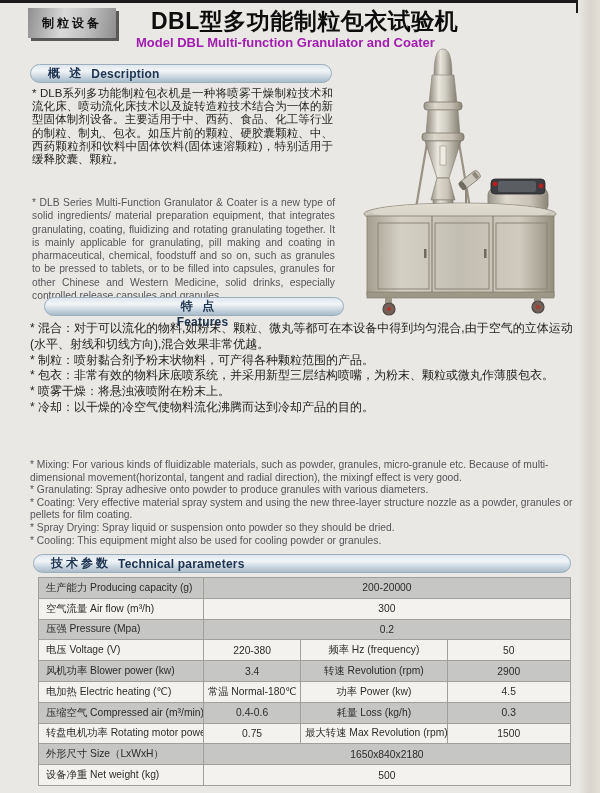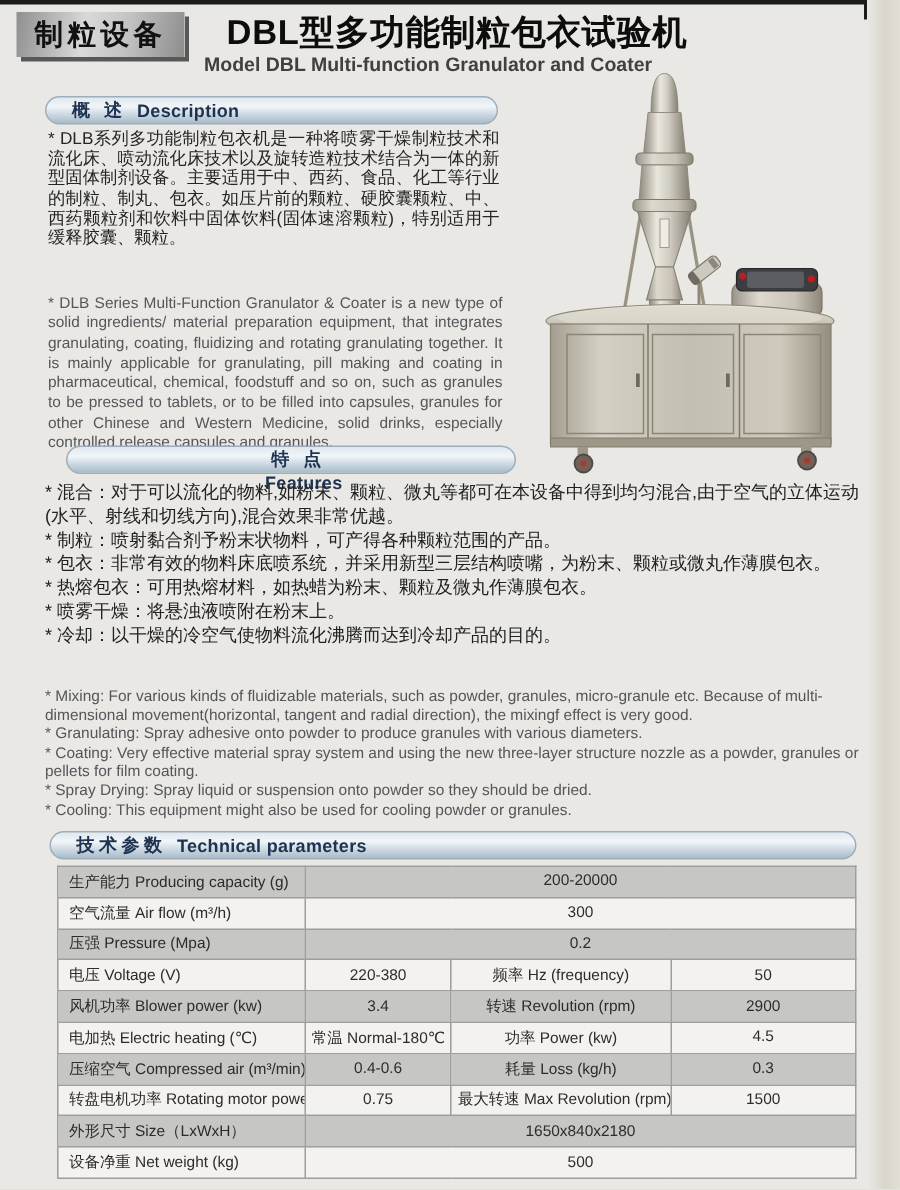--- a/index.html
+++ b/index.html
@@ -4,27 +4,27 @@
 <style>
   html,body{margin:0;padding:0;}
   body{font-family:"Liberation Sans","DejaVu Sans",sans-serif;background:#dcd9d2;}
   .page{position:relative;width:600px;height:793px;background:#e9e8e4;overflow:hidden;}
   .page-edge{position:absolute;top:0;right:0;width:22px;height:793px;
     background:linear-gradient(90deg,#e9e8e4 0%,#d9d5cc 55%,#e2dfd7 100%);}
   .topbar{position:absolute;left:0;top:0;width:578px;height:3px;background:#1c1c1c;}
   .topbar-tick{position:absolute;left:576px;top:0;width:2px;height:13px;background:#1c1c1c;}
 
   
-  .badge{position:absolute;left:11px;top:8px;width:112px;height:30px;
+  .badge{position:absolute;left:28px;top:8px;width:88px;height:30px;
     background:linear-gradient(100deg,#8f8f8f 0%,#d9d9d9 40%,#c3c3c3 65%,#8d8d8d 100%);
     box-shadow:3px 3px 0 rgba(40,40,40,.75);
     display:flex;align-items:center;justify-content:center;
-    font-size:19px;font-weight:bold;color:#111;letter-spacing:3px;}
+    font-size:12px;font-weight:bold;color:#111;letter-spacing:3px;}
   .title-cn{position:absolute;left:151px;top:6px;font-size:23px;font-weight:bold;color:#0d0d0d;letter-spacing:0.5px;white-space:nowrap;}
-  .title-en{position:absolute;left:136px;top:35px;font-size:13px;font-weight:bold;color:#404040;white-space:nowrap;}
+  .title-en{position:absolute;left:136px;top:35px;font-size:13px;font-weight:bold;color:#a21caf;white-space:nowrap;}
 
   
   .pill{position:absolute;height:19px;border-radius:10px;
     background:linear-gradient(180deg,#dfe7ee 0%,#f1f5f8 35%,#c3d1dc 75%,#a9bcca 100%);
     border:1px solid #9caebc;box-sizing:border-box;
     display:flex;align-items:center;padding-left:17px;
     font-size:12px;font-weight:bold;color:#1e3350;}
   .pill .cn{letter-spacing:3px;margin-right:7px;}
   .pill .en{letter-spacing:0.2px;}
 
@@ -150,21 +150,20 @@
   <div class="en-par" style="left:32px;top:196px;width:303px;">* DLB Series Multi-Function Granulator &amp; Coater is a new type of solid ingredients/ material preparation equipment, that integrates granulating, coating, fluidizing and rotating granulating together. It is mainly applicable for granulating, pill making and coating in pharmaceutical, chemical, foodstuff and so on, such as granules to be pressed to tablets, or to be filled into capsules, granules for other Chinese and Western Medicine, solid drinks, especially controlled release capsules and granules.</div>
 
   <div class="pill" style="left:44px;top:297px;width:300px;flex-direction:column;">
     <span class="cn">特 点</span>
     <span class="en">Features</span>
   </div>
   <div class="feat-cn" style="left:30px;top:321px;width:546px;">
     <p>* 混合：对于可以流化的物料,如粉末、颗粒、微丸等都可在本设备中得到均匀混合,由于空气的立体运动(水平、射线和切线方向),混合效果非常优越。</p>
     <p>* 制粒：喷射黏合剂予粉末状物料，可产得各种颗粒范围的产品。</p>
     <p>* 包衣：非常有效的物料床底喷系统，并采用新型三层结构喷嘴，为粉末、颗粒或微丸作薄膜包衣。</p>
-    <p>* 热熔包衣：可用热熔材料，如热蜡为粉末、颗粒及微丸作薄膜包衣。</p>
     <p>* 喷雾干燥：将悬浊液喷附在粉末上。</p>
     <p>* 冷却：以干燥的冷空气使物料流化沸腾而达到冷却产品的目的。</p>
   </div>
   <div class="feat-en" style="left:30px;top:435px;width:548px;margin-top:24px;">
     <p>* Mixing: For various kinds of fluidizable materials, such as powder, granules, micro-granule etc. Because of multi-dimensional movement(horizontal, tangent and radial direction), the mixingf effect is very good.</p>
     <p>* Granulating: Spray adhesive onto powder to produce granules with various diameters.</p>
     <p>* Coating: Very effective material spray system and using the new three-layer structure nozzle as a powder, granules or pellets for film coating.</p>
     <p>* Spray Drying: Spray liquid or suspension onto powder so they should be dried.</p>
     <p>* Cooling: This equipment might also be used for cooling powder or granules.</p>
   </div>

